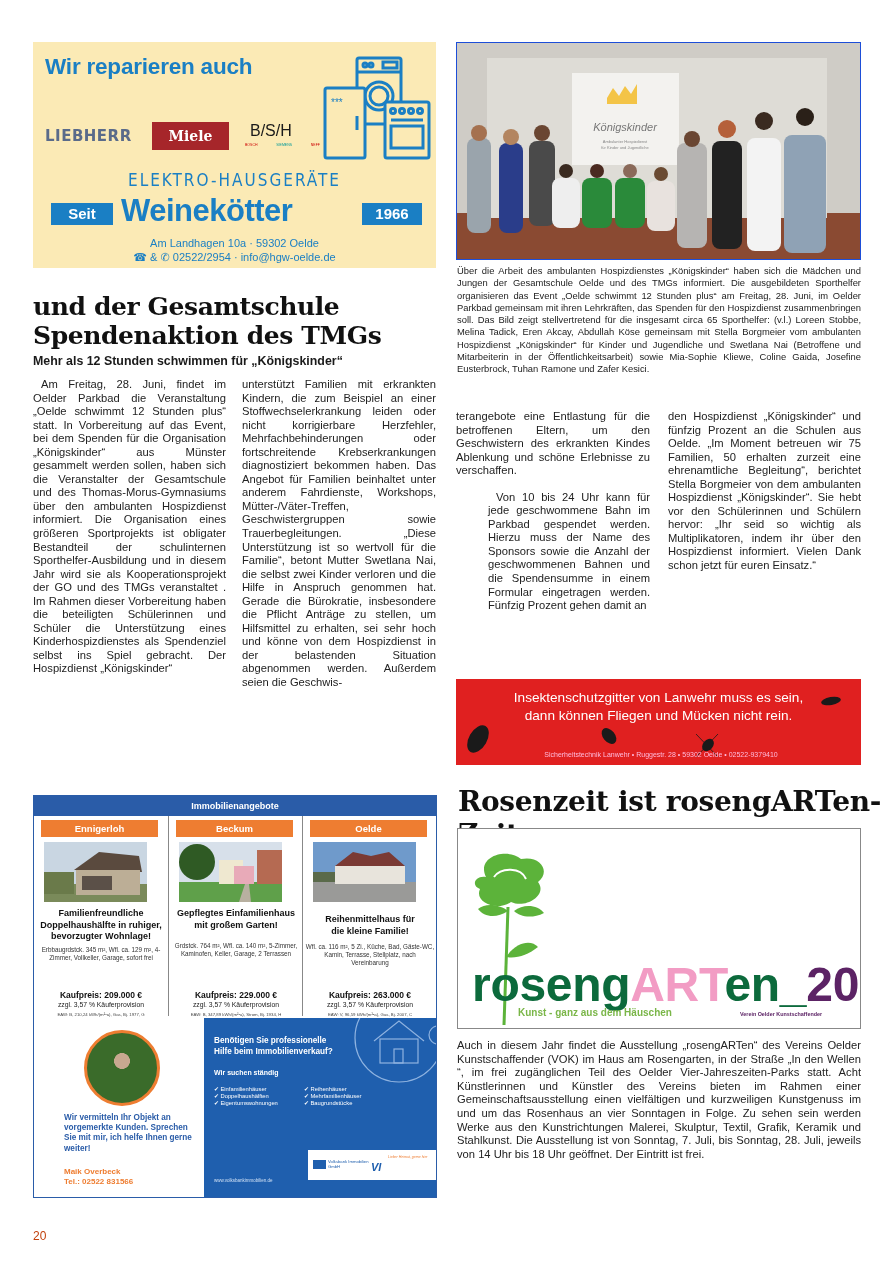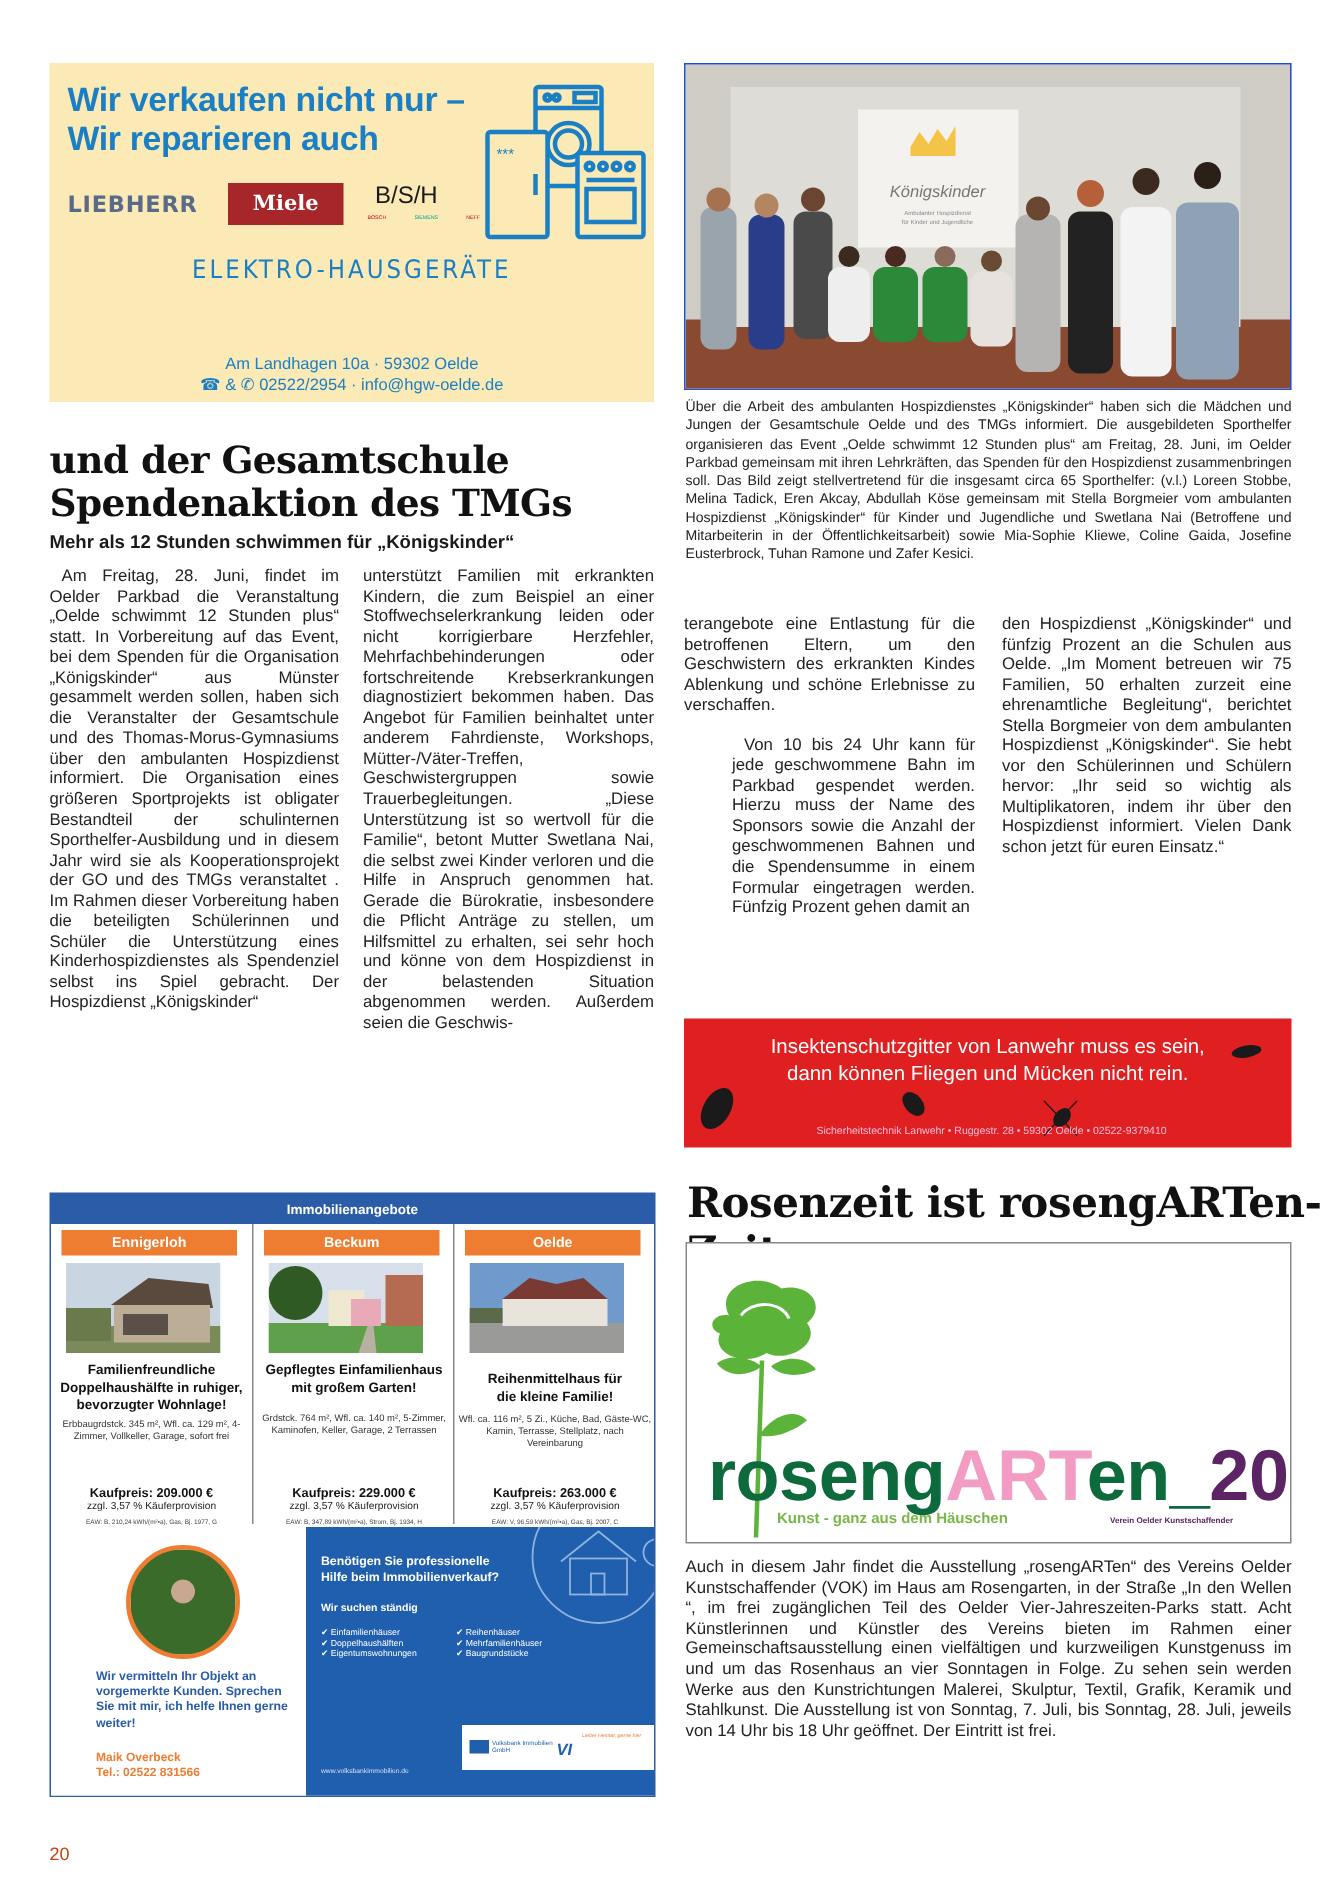--- a/index.html
+++ b/index.html
@@ -82,21 +82,20 @@
   #rosen-img .verein { position: absolute; left: 282px; top: 182px; font-weight: bold; font-size: 5.4px; color: #5c2365; }
   #art2-body { left: 457px; top: 1039px; width: 404px; font-size: 11.2px; line-height: 13.6px; text-align: justify; color: #222; }
 
   #page-num { left: 33px; top: 1229px; font-size: 12px; color: #c2410c; }
 </style>
 </head>
 <body>
 
 <div id="ad-hgw" class="abs">
   <div class="headline">
-    <div>Wir verkaufen nicht nur –</div>
     <div>Wir reparieren auch</div>
   </div>
   <div class="brands">
     <div class="liebherr"><span>LIEBHERR</span></div>
     <div class="miele">Miele</div>
     <div class="bsh">B/S/H</div>
     <div class="bsh-sub">
       <span style="color:#c00">BOSCH</span>
       <span style="color:#099">SIEMENS</span>
       <span style="color:#c00">NEFF</span>
@@ -115,20 +114,25 @@
     <line x1="34" y1="62" x2="34" y2="76"></line>
     <rect x="62" y="48" width="44" height="56" rx="2" fill="#fbeab5"></rect>
     <circle cx="70" cy="57" r="2.5"></circle>
       <circle cx="79" cy="57" r="2.5"></circle>
       <circle cx="88" cy="57" r="2.5"></circle>
       <circle cx="97" cy="57" r="2.5"></circle>
     <line x1="68" y1="66" x2="100" y2="66"></line>
     <rect x="68" y="72" width="32" height="22"></rect>
   </svg>
   <div class="sub">ELEKTRO-HAUSGERÄTE</div>
+  <div class="namerow">
+    <div class="seit">Seit</div>
+    <div class="name">Weinekötter</div>
+    <div class="year">1966</div>
+  </div>
   <div class="addr">
     <div>Am Landhagen 10a · 59302 Oelde</div>
     <div>☎ &amp; ✆ 02522/2954 · info@hgw-oelde.de</div>
   </div>
 </div>
 
 <div id="photo" class="abs">
   <svg width="405" height="218" viewBox="0 0 405 218">
     <rect x="0" y="0" width="405" height="218" fill="#cfccc6"></rect>
     <rect x="0" y="170" width="405" height="48" fill="#8a4a32"></rect>

